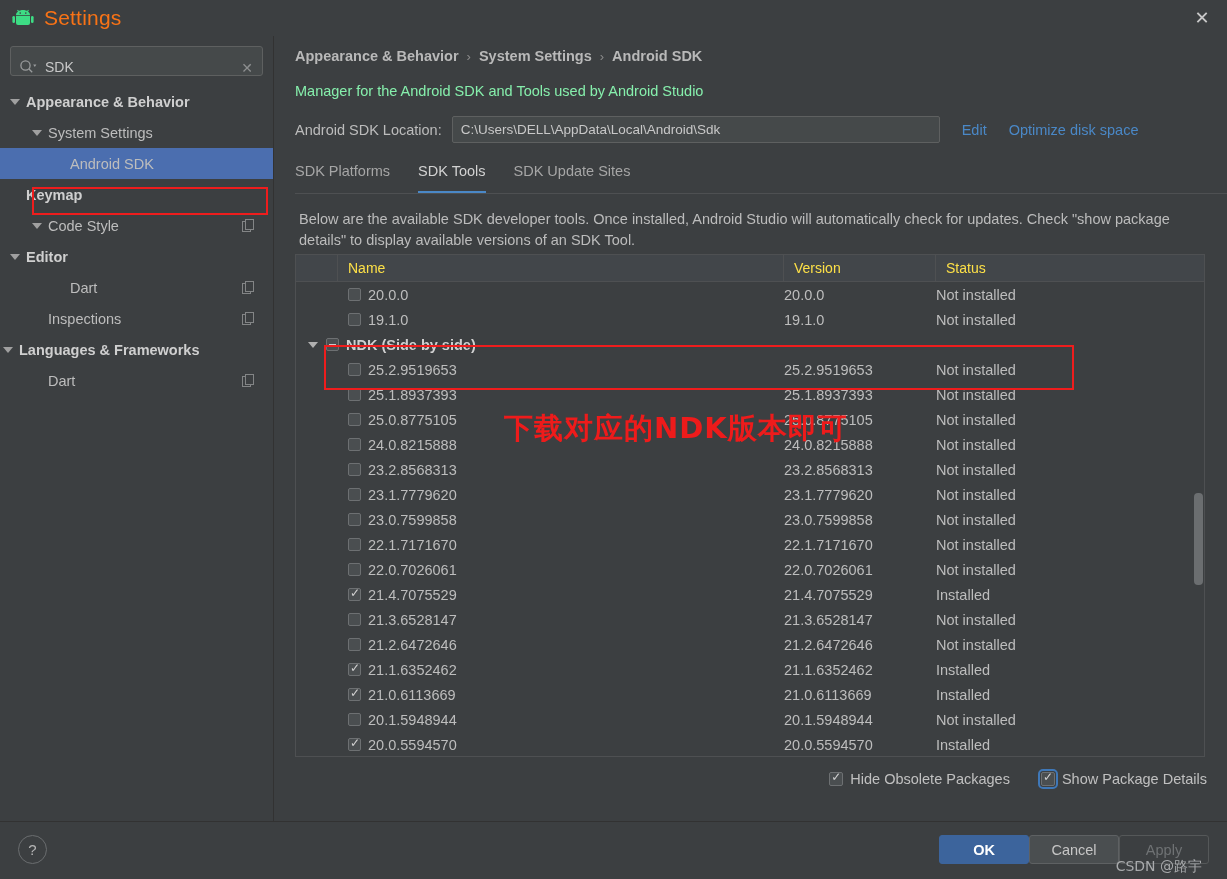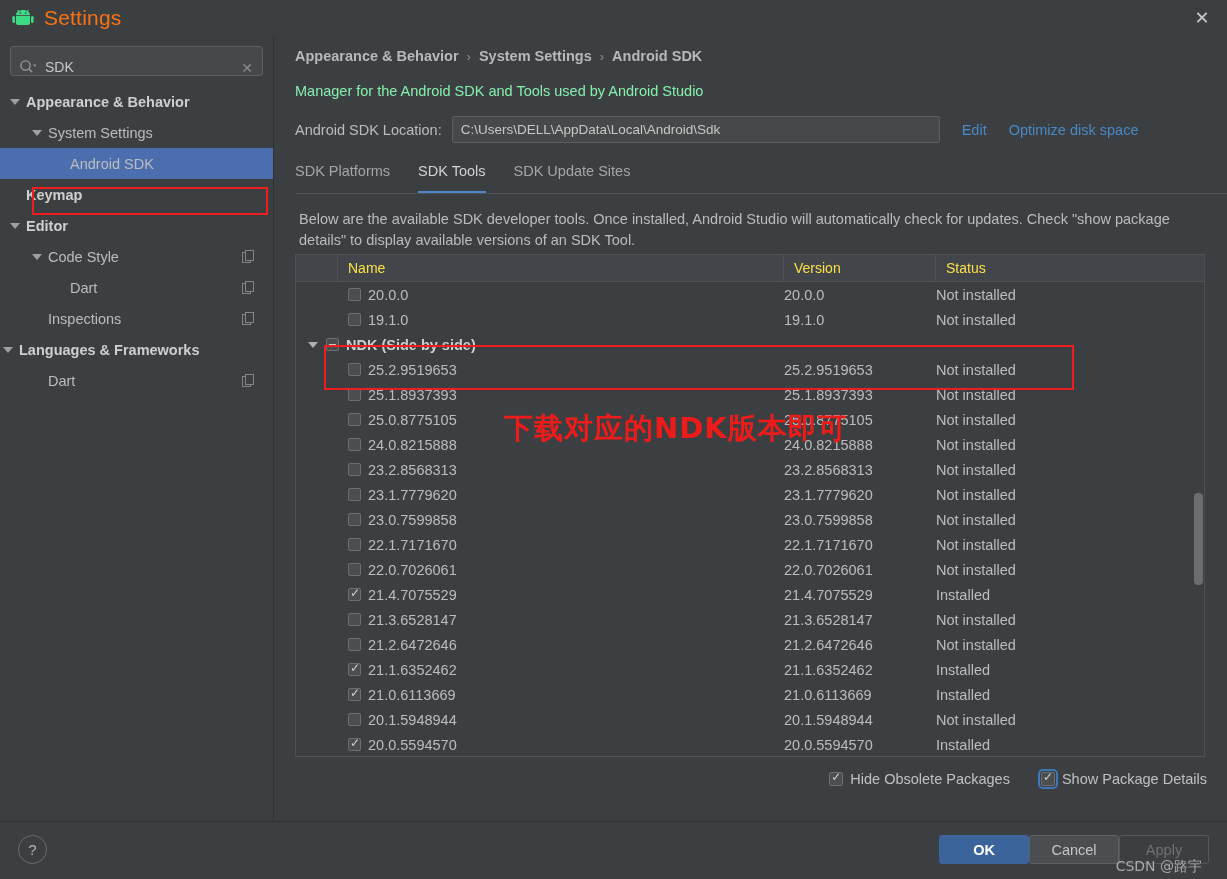--- a/index.html
+++ b/index.html
@@ -239,32 +239,32 @@
           <span>System Settings</span>
         </div>
         <div class="tree-item selected" style="padding-left: 54px;">
           <span class="tri hidden"></span>
           <span>Android SDK</span>
         </div>
         <div class="tree-item bold" style="padding-left: 10px;">
           <span class="tri hidden"></span>
           <span>Keymap</span>
         </div>
-        <div class="tree-item bold" style="padding-left: 10px;">
-          <span class="tri"></span>
-          <span>Editor</span>
-        </div>
         <div class="tree-item" style="padding-left: 32px;">
           <span class="tri"></span>
           <span>Code Style</span>
           <span class="copy-icon"><svg width="13" height="13" viewBox="0 0 13 13">
               <rect x="0.5" y="2.5" width="8" height="10" fill="none" stroke="#9b9d9e" stroke-width="1"></rect>
               <rect x="3.5" y="0.5" width="8" height="10" fill="#3c3f41" stroke="#9b9d9e" stroke-width="1"></rect>
             </svg></span>
         </div>
+        <div class="tree-item bold" style="padding-left: 10px;">
+          <span class="tri"></span>
+          <span>Editor</span>
+        </div>
         <div class="tree-item" style="padding-left: 54px;">
           <span class="tri hidden"></span>
           <span>Dart</span>
           <span class="copy-icon"><svg width="13" height="13" viewBox="0 0 13 13">
               <rect x="0.5" y="2.5" width="8" height="10" fill="none" stroke="#9b9d9e" stroke-width="1"></rect>
               <rect x="3.5" y="0.5" width="8" height="10" fill="#3c3f41" stroke="#9b9d9e" stroke-width="1"></rect>
             </svg></span>
         </div>
         <div class="tree-item" style="padding-left: 32px;">
           <span class="tri hidden"></span>

